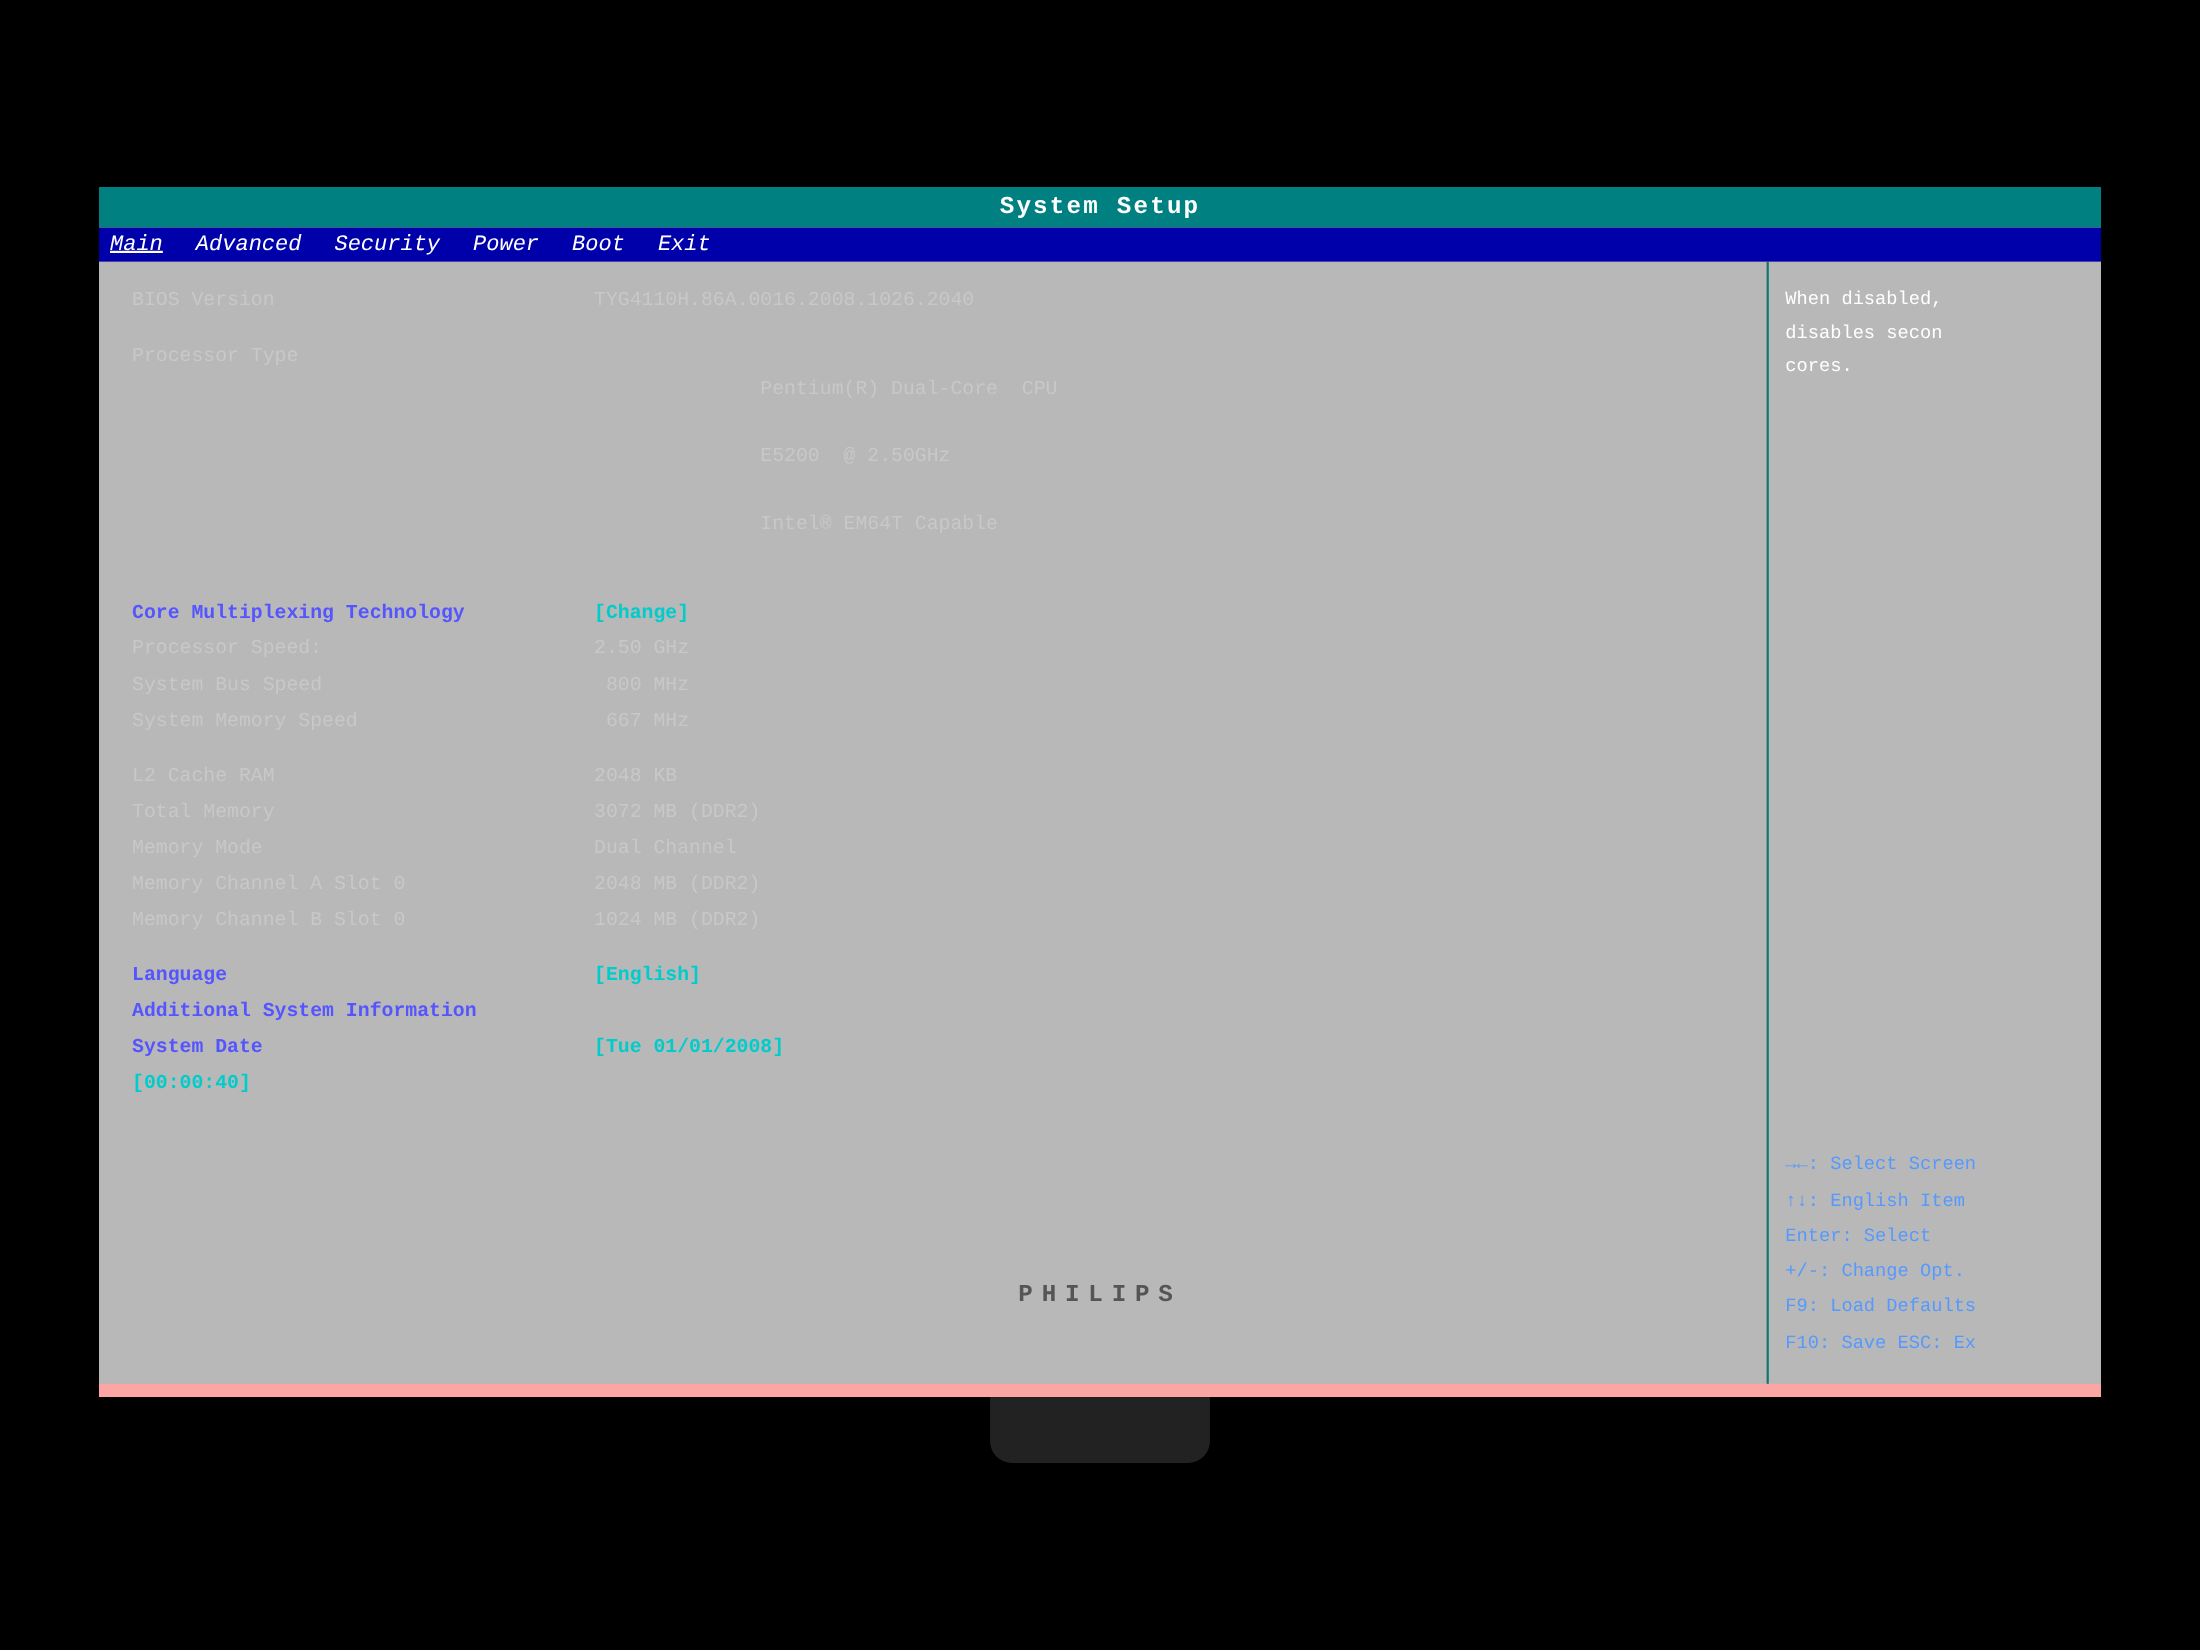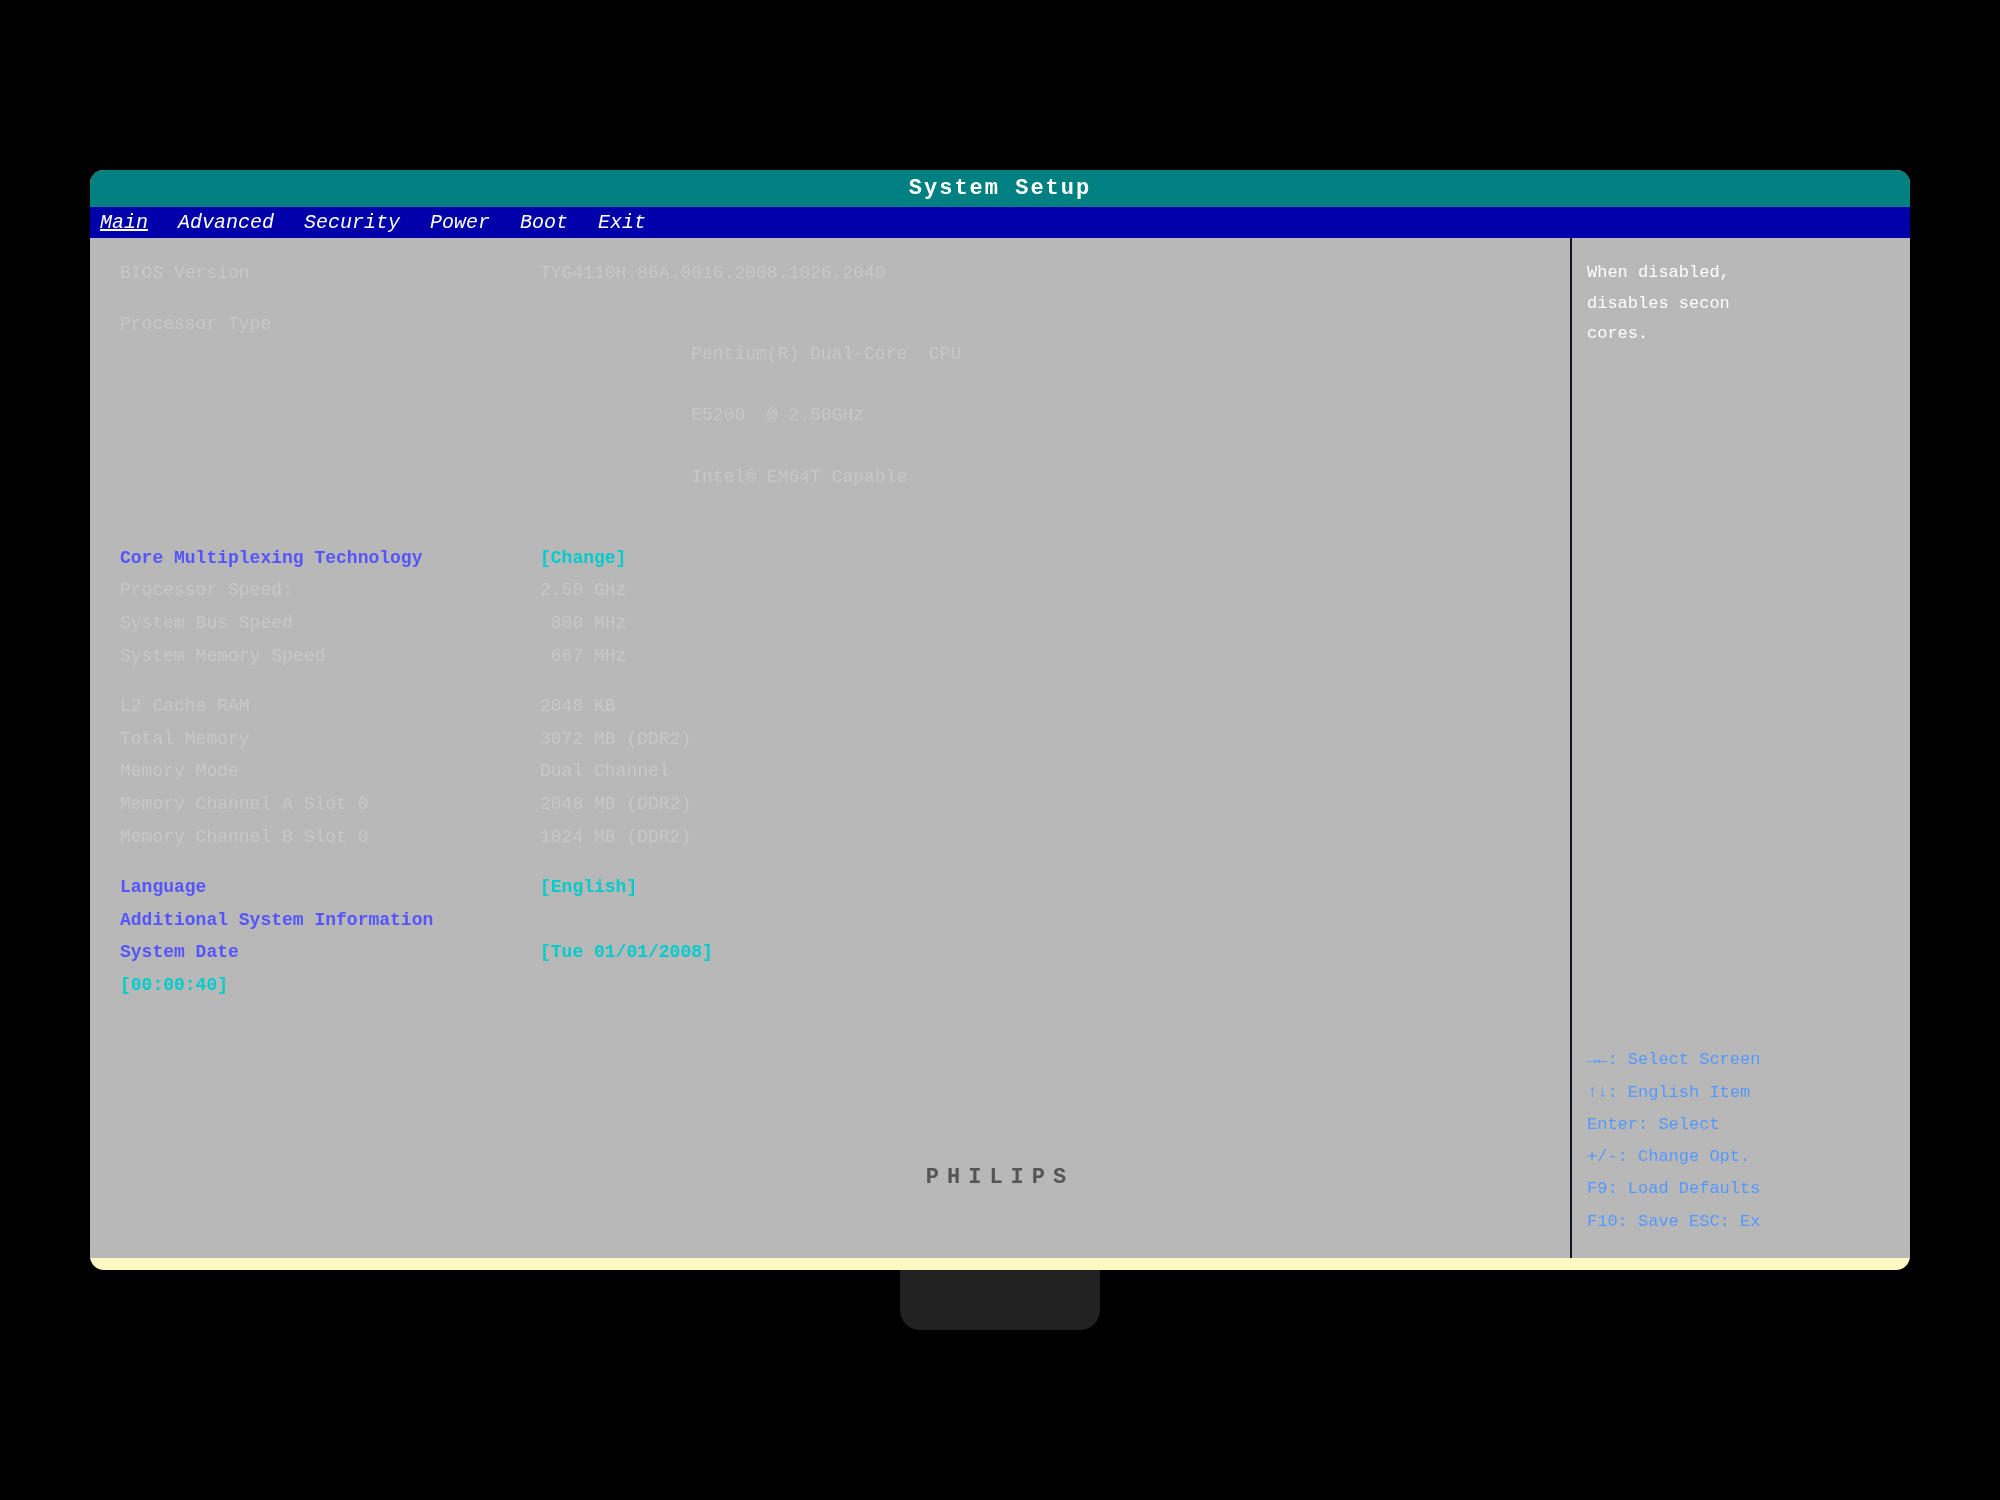--- a/index.html
+++ b/index.html
@@ -26,25 +26,24 @@
       display: flex;
       flex-direction: column;
       align-items: center;
       justify-content: center;
       position: relative;
     }
 
     .screen {
       width: 1820px;
       height: 1100px;
-      background: #fef9c3;
+      background: #fca5a5;
       position: relative;
       font-family: 'Courier New', Courier, monospace;
       overflow: hidden;
-      border-radius: 14px;
     }
 
     
     .title-bar {
       background: #008080;
       text-align: center;
       padding: 6px 0;
       color: #fff;
       font-size: 22px;
       font-weight: bold;
@@ -119,24 +118,24 @@
       color: #00cccc;
       font-weight: bold;
     }
 
     .spacer-row {
       height: 18px;
     }
 
     
     .right-panel {
-      width: 340px;
+      width: 304px;
       background: #b8b8b8;
       padding: 20px 15px;
-      border-left: 2px solid #0f172a;
+      border-left: 2px solid #0f766e;
       color: #fff;
       font-size: 17px;
       line-height: 1.9;
       display: flex;
       flex-direction: column;
       justify-content: space-between;
     }
 
     .help-text {
       color: #fff;

